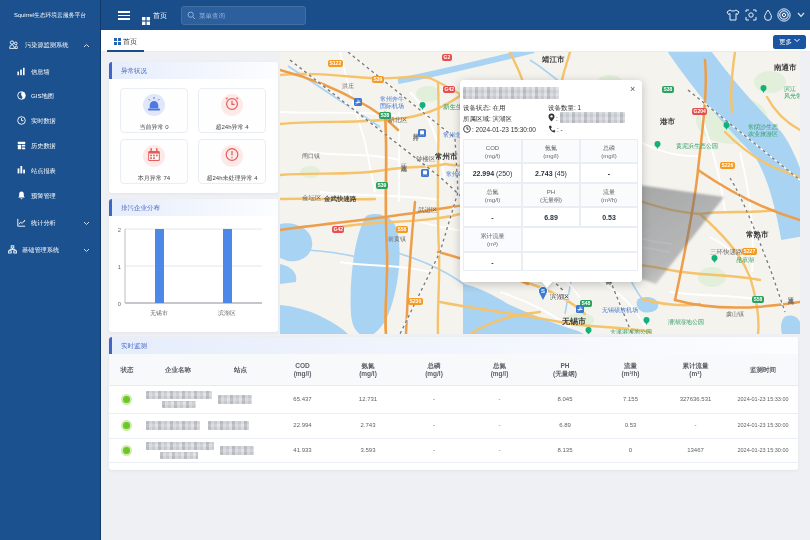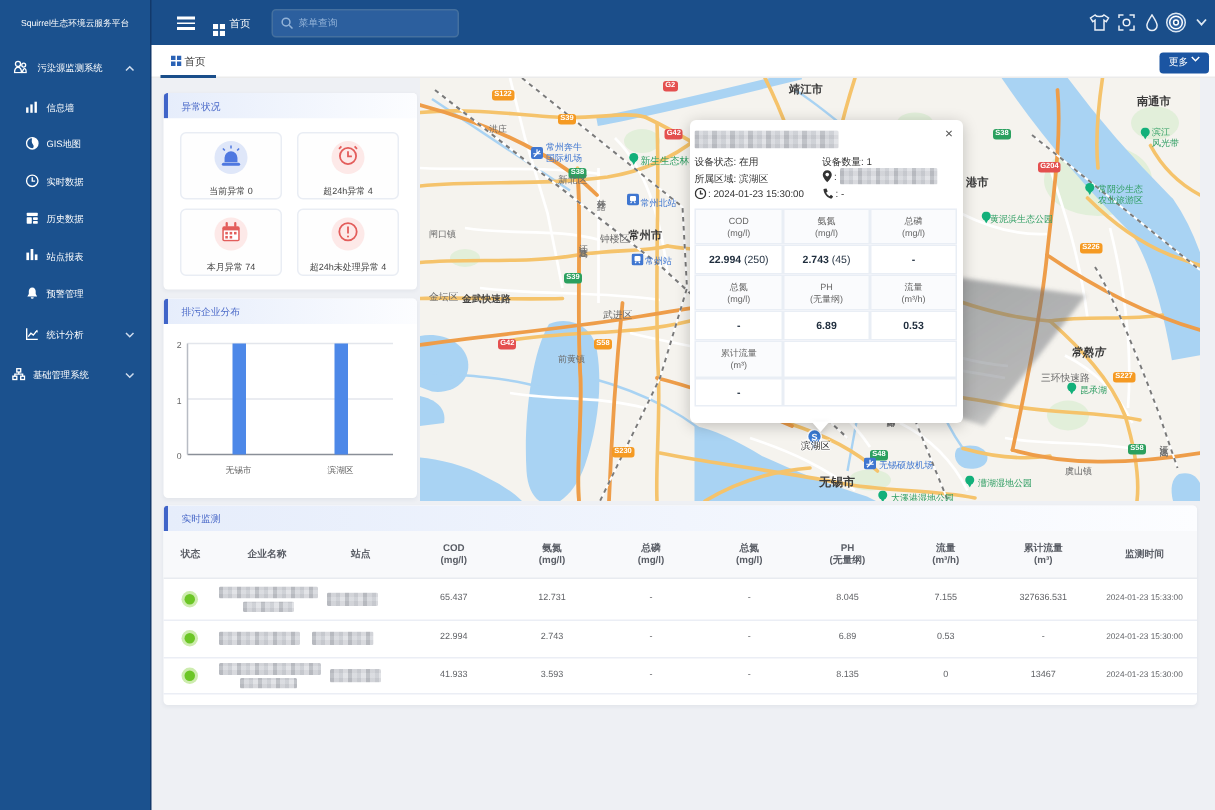--- a/index.html
+++ b/index.html
@@ -28,21 +28,21 @@
 .mitem { position:absolute; color:#ffffff; font-size:6.2px; white-space:nowrap; }
 .mico { position:absolute; color:#fff; }
 .hcell { font-size:6.5px; color:#5a5e66; font-weight:bold; text-align:center; position:absolute; line-height:8px; }
 .dcell { font-size:6px; color:#606266; text-align:center; position:absolute; }
 .rowline { position:absolute; left:0; width:689px; height:1px; background:#ebeef5; }
 .dot { position:absolute; width:7px; height:7px; border-radius:50%; background:#6cc626; box-shadow:0 0 0 2px #cdecae; }
 .ptxt { position:absolute; font-size:6.5px; color:#333; white-space:nowrap; }
 .pcell-h { position:absolute; background:#fafbfd; border:0.5px solid #e9eef5; text-align:center; color:#666; font-size:6px; line-height:8.5px; padding-top:3.5px; }
 .pcell-v { position:absolute; background:#fff; border:0.5px solid #e9eef5; text-align:center; color:#1f2d3d; font-size:7px; font-weight:bold; }
 .shield { position:absolute; border-radius:2px; color:#fff; font-size:5px; font-weight:bold; text-align:center; line-height:7px; height:7px; padding:0 1.5px; white-space:nowrap; }
-.maplab { position:absolute; white-space:nowrap; }
+.maplab { position:absolute; white-space:nowrap;margin-left:16px; }
 </style>
 </head>
 <body>
 <div id="stage">
   <div class="abs" id="hdr"></div>
   <div class="abs" id="sidebar"></div>
 
   <div class="abs" style="left:118px;top:11px;width:12px;height:9px;z-index:6;">
     <div style="height:1.6px;background:#fff;margin-bottom:2.1px;"></div>
     <div style="height:1.6px;background:#fff;margin-bottom:2.1px;"></div>
@@ -301,21 +301,21 @@
   <div class="shield" style="left:300px;top:248px;background:#2ba05f;">S48</div>
   <div class="shield" style="left:128px;top:246px;background:#f59a23;">S230</div>
   <div class="shield" style="left:462px;top:196px;background:#f59a23;">S227</div>
   <div class="shield" style="left:472px;top:244px;background:#2ba05f;">S58</div>
   <div class="shield" style="left:96px;top:130px;background:#2ba05f;">S39</div>
 
   <div class="maplab" style="left:246px;top:3px;font-size:7.5px;font-weight:bold;color:#3c3c3c;">靖江市</div>
   <div class="maplab" style="left:478px;top:11px;font-size:7.5px;font-weight:bold;color:#3c3c3c;">南通市</div>
   <div class="maplab" style="left:139px;top:100px;font-size:7.5px;font-weight:bold;color:#3c3c3c;">常州市</div>
   <div class="maplab" style="left:266px;top:264px;font-size:8px;font-weight:bold;color:#3c3c3c;">无锡市</div>
-  <div class="maplab" style="left:434px;top:178px;font-size:7.5px;font-weight:bold;color:#3c3c3c;font-style:italic;">常熟市</div>
+  <div class="maplab" style="left:450px;top:178px;font-size:7.5px;font-weight:bold;color:#3c3c3c;">常熟市</div>
   <div class="maplab" style="left:364px;top:65px;font-size:7.5px;font-weight:bold;color:#3c3c3c;">港市</div>
   <div class="maplab" style="left:6px;top:142px;font-size:6.5px;color:#6a6a6a;">金坛区</div>
   <div class="maplab" style="left:122px;top:154px;font-size:6.5px;color:#6a6a6a;">武进区</div>
   <div class="maplab" style="left:120px;top:103px;font-size:6.5px;color:#6a6a6a;">钟楼区</div>
   <div class="maplab" style="left:92px;top:64px;font-size:6.5px;color:#6a6a6a;">新北区</div>
   <div class="maplab" style="left:28px;top:143px;font-size:6.5px;color:#444;font-weight:bold;">金武快速路</div>
   <div class="maplab" style="left:414px;top:196px;font-size:6.5px;color:#6a6a6a;">三环快速路</div>
   <div class="maplab" style="left:115px;top:76px;font-size:6px;color:#6a6a6a;writing-mode:vertical-lr;letter-spacing:1px;">外环路</div>
   <div class="maplab" style="left:103px;top:106px;font-size:6px;color:#6a6a6a;writing-mode:vertical-lr;letter-spacing:1px;">江宜高速</div>
   <div class="maplab" style="left:308px;top:220px;font-size:6px;color:#6a6a6a;writing-mode:vertical-lr;letter-spacing:0.5px;">锡虞快速路</div>

